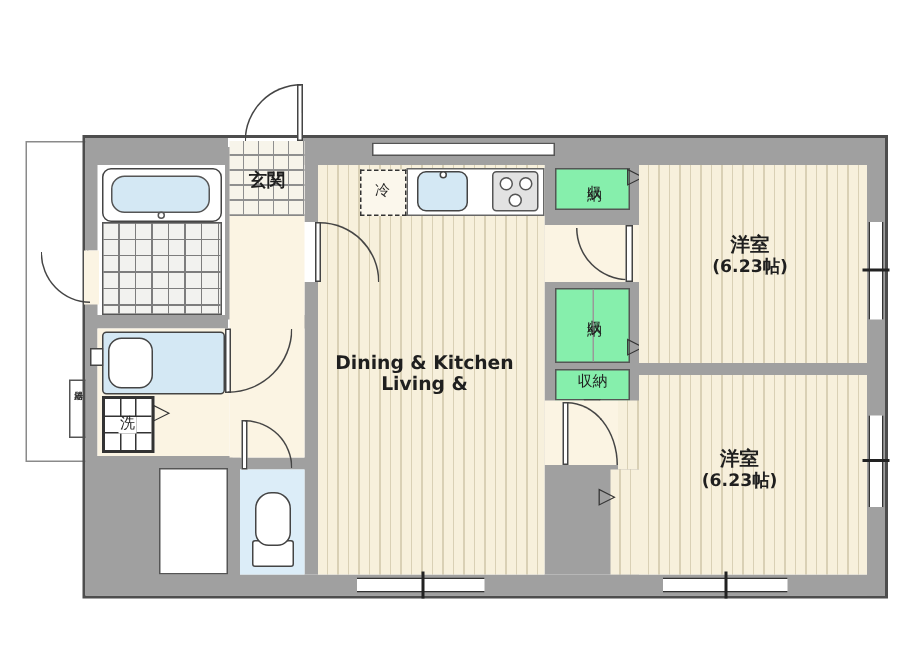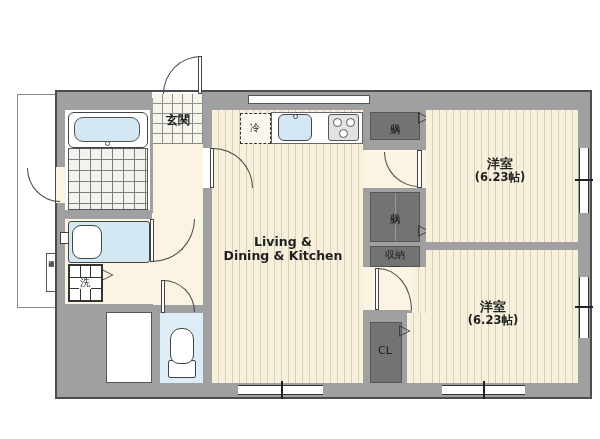--- a/index.html
+++ b/index.html
@@ -3,21 +3,21 @@
 <meta charset="utf-8">
 <style>
   html,body{margin:0;padding:0;background:#fff;}
   #plan{position:relative;width:600px;height:439px;background:#ffffff;overflow:hidden;
         font-family:"DejaVu Sans","Liberation Sans",sans-serif;color:#1f1f1f;}
   .abs{position:absolute;box-sizing:border-box;}
   .wall{background:#a0a0a0;}
   .outline{border:2px solid #4d4d4d;background:transparent;}
   .stripes{background:repeating-linear-gradient(90deg,#f7f0dc 0px,#f7f0dc 6px,#d9d0b5 6px,#d9d0b5 7px);}
   .cream{background:#fbf4e3;}
-  .pink{background:#737373;border:1px solid #555;}
+  .pink{background:#86efac;border:1px solid #555;}
   .tile{background-color:#f7f4ea;
         background-image:repeating-linear-gradient(#0000 0 9px,#8f8f8f 9px 10px),
                          repeating-linear-gradient(90deg,#0000 0 9px,#8f8f8f 9px 10px);}
   .btile{background-color:#f2f2ef;
         background-image:repeating-linear-gradient(#0000 0 10px,#7d7d7d 10px 11px),
                          repeating-linear-gradient(90deg,#0000 0 10px,#7d7d7d 10px 11px);
         border:1px solid #555;}
   .blue{background:#d4e8f4;}
   .whitebox{background:#fff;border:1.5px solid #555;}
   .lbl{line-height:1.08;text-align:center;white-space:nowrap;}
@@ -110,23 +110,20 @@
   <div class="abs marker" style="left:418px;top:223px;">▷</div>
 
   <div class="abs pink" style="left:370px;top:246px;width:50px;height:21px;">
     <div class="abs lbl" style="left:14px;top:3px;font-size:10px;">収納</div>
   </div>
   <div class="abs marker" style="left:389px;top:264px;">▽</div>
 
   <div class="abs stripes" style="left:412px;top:267px;width:14px;height:46px;"></div>
   <div class="abs cream" style="left:363px;top:267px;width:49px;height:43px;"></div>
 
-  <div class="abs pink" style="left:370px;top:322px;width:32px;height:61px;">
-    <div class="abs lbl" style="left:7px;top:22px;font-size:11px;">CL</div>
-  </div>
   <div class="abs stripes" style="left:407px;top:313px;width:19px;height:70px;"></div>
   <div class="abs marker" style="left:399px;top:323px;">▷</div>
 
   <div class="abs stripes" style="left:426px;top:110px;width:152px;height:132px;"></div>
   <div class="abs stripes" style="left:426px;top:250px;width:152px;height:133px;"></div>
 
   <div class="abs" style="left:248px;top:95px;width:122px;height:9px;background:#fff;border:1px solid #555;"></div>
   <div class="abs" style="left:579px;top:148px;width:10px;height:65px;background:#fff;border-left:1.3px solid #333;border-right:1.3px solid #333;"></div>
   <div class="abs" style="left:575px;top:179px;width:18px;height:2px;background:#222;"></div>
   <div class="abs" style="left:579px;top:277px;width:10px;height:61px;background:#fff;border-left:1.3px solid #333;border-right:1.3px solid #333;"></div>
@@ -153,22 +150,22 @@
 
   <div class="abs arc" style="left:384px;top:152px;width:35px;height:35px;border-bottom:1.3px solid #444;border-left:1.3px solid #444;border-bottom-left-radius:100% 100%;"></div>
   <div class="abs leaf" style="left:417px;top:150px;width:5px;height:38px;"></div>
 
   <div class="abs leaf" style="left:375px;top:268px;width:4px;height:42px;"></div>
   <div class="abs arc" style="left:378px;top:268px;width:34px;height:42px;border-top:1.3px solid #444;border-right:1.3px solid #444;border-top-right-radius:100% 100%;"></div>
 
   <div class="abs lbl" style="left:158px;top:114px;width:40px;font-size:12px;font-weight:600;">玄関</div>
 
   <div class="abs lbl" style="left:213px;top:235px;width:140px;font-size:12.5px;font-weight:600;">
+    <div>Dining &amp; Kitchen</div>
     <div>Living &amp;</div>
-    <div>Dining &amp; Kitchen</div>
   </div>
 
   <div class="abs lbl" style="left:440px;top:157px;width:120px;font-size:13px;font-weight:600;">
     <div>洋室</div>
     <div style="font-size:11.5px;">(6.23帖)</div>
   </div>
 
   <div class="abs lbl" style="left:433px;top:300px;width:120px;font-size:13px;font-weight:600;">
     <div>洋室</div>
     <div style="font-size:11.5px;">(6.23帖)</div>

